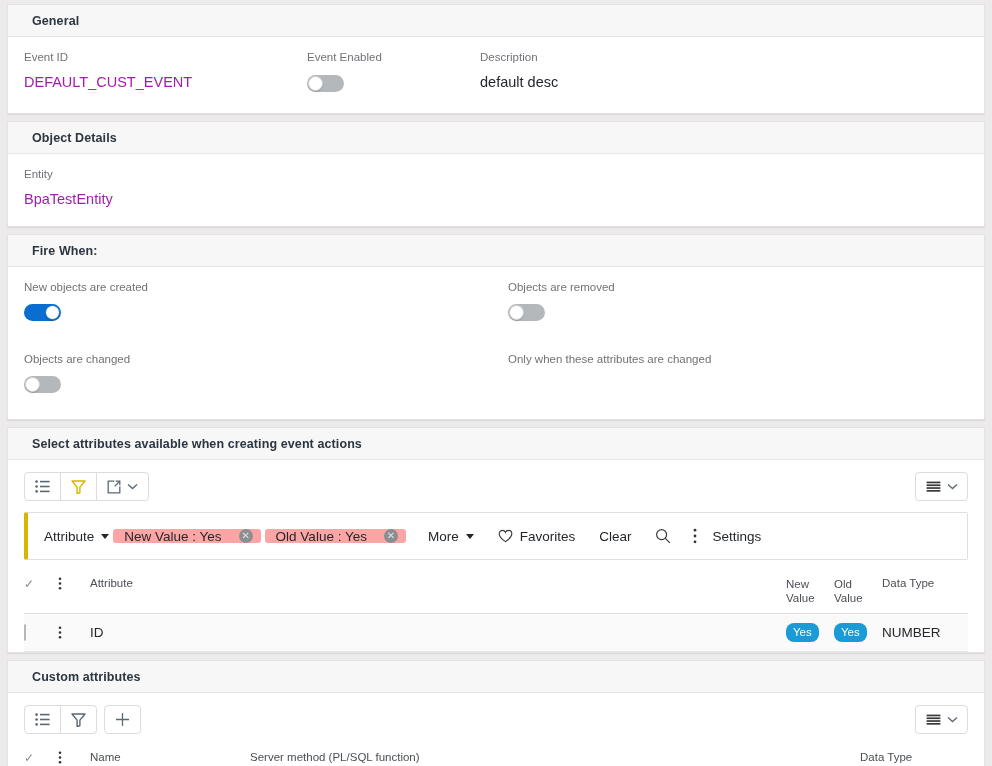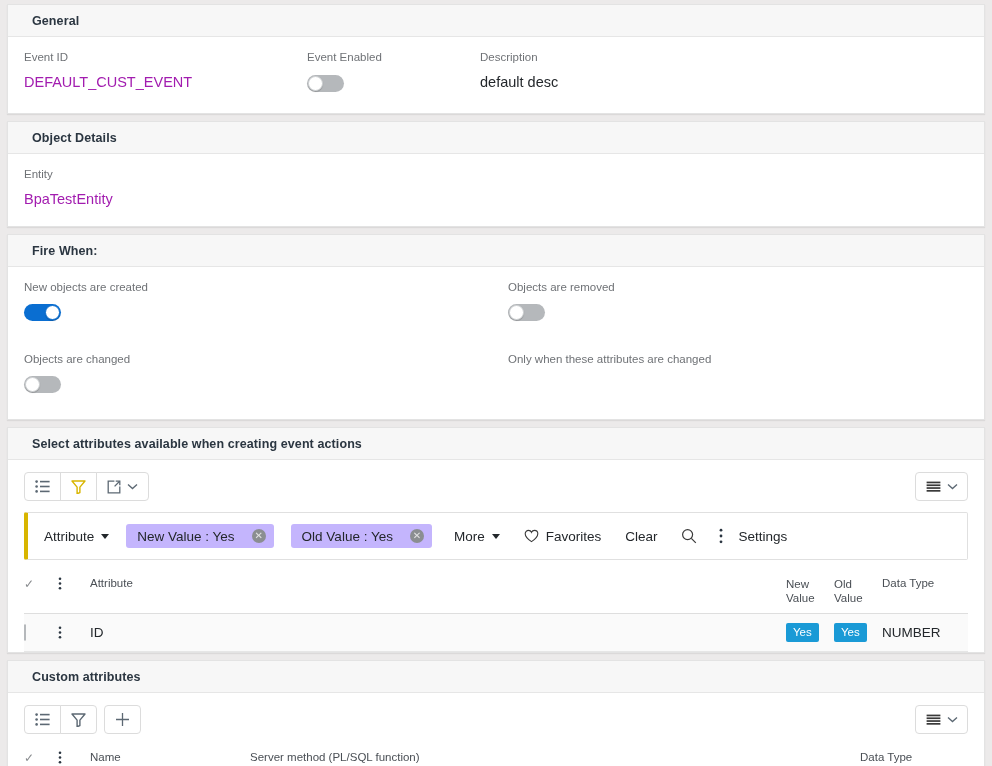--- a/index.html
+++ b/index.html
@@ -170,27 +170,27 @@
     white-space: nowrap;
   }
   .fb-item .mini-caret {
     width: 0; height: 0;
     border-left: 4.5px solid transparent;
     border-right: 4.5px solid transparent;
     border-top: 5.5px solid #23272b;
     margin-left: 7px;
   }
   .chip {
-    background: #c4b5fd;
+    background: #fca5a5;
     border-radius: 3px;
-    height: 24px;
+    height: 14px;
     display: flex;
     align-items: center;
     padding: 0 8px 0 11px;
-    margin-left: 17px;
+    margin-left: 4px;
     font-size: 13.5px;
     color: #23272b;
     cursor: pointer;
     white-space: nowrap;
   }
   .chip .mini-caret { margin-left: 9px; }
   .chip .x {
     width: 14px;
     height: 14px;
     border-radius: 50%;
@@ -250,21 +250,21 @@
     cursor: pointer;
   }
   .badge-yes {
     display: inline-block;
     background: #1a9ad6;
     color: #ffffff;
     font-size: 11.5px;
     line-height: 18px;
     height: 19px;
     padding: 0 7px;
-    border-radius: 2px;
+    border-radius: 8px;
     cursor: pointer;
   }
   .two-line { line-height: 14px; }
 
   
   svg.ic { display: block; }
 </style>
 </head>
 <body>
 

